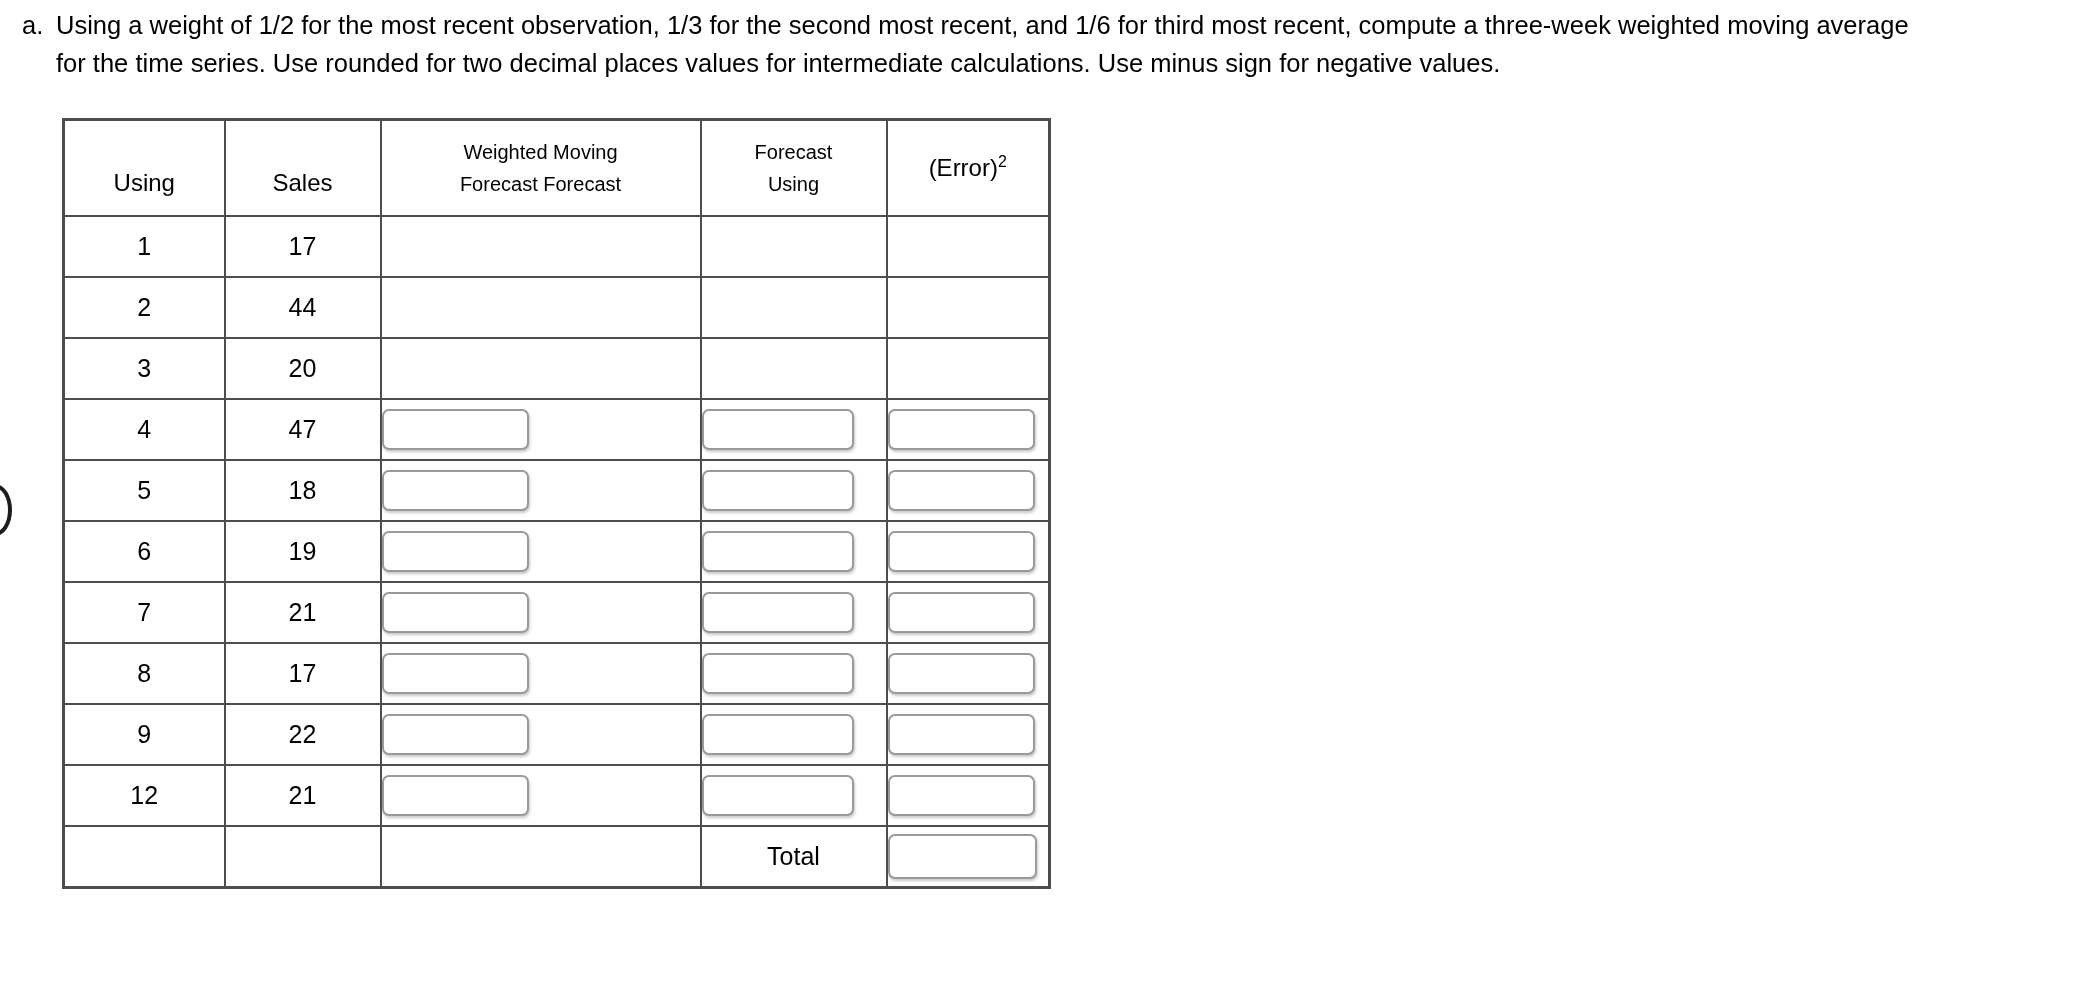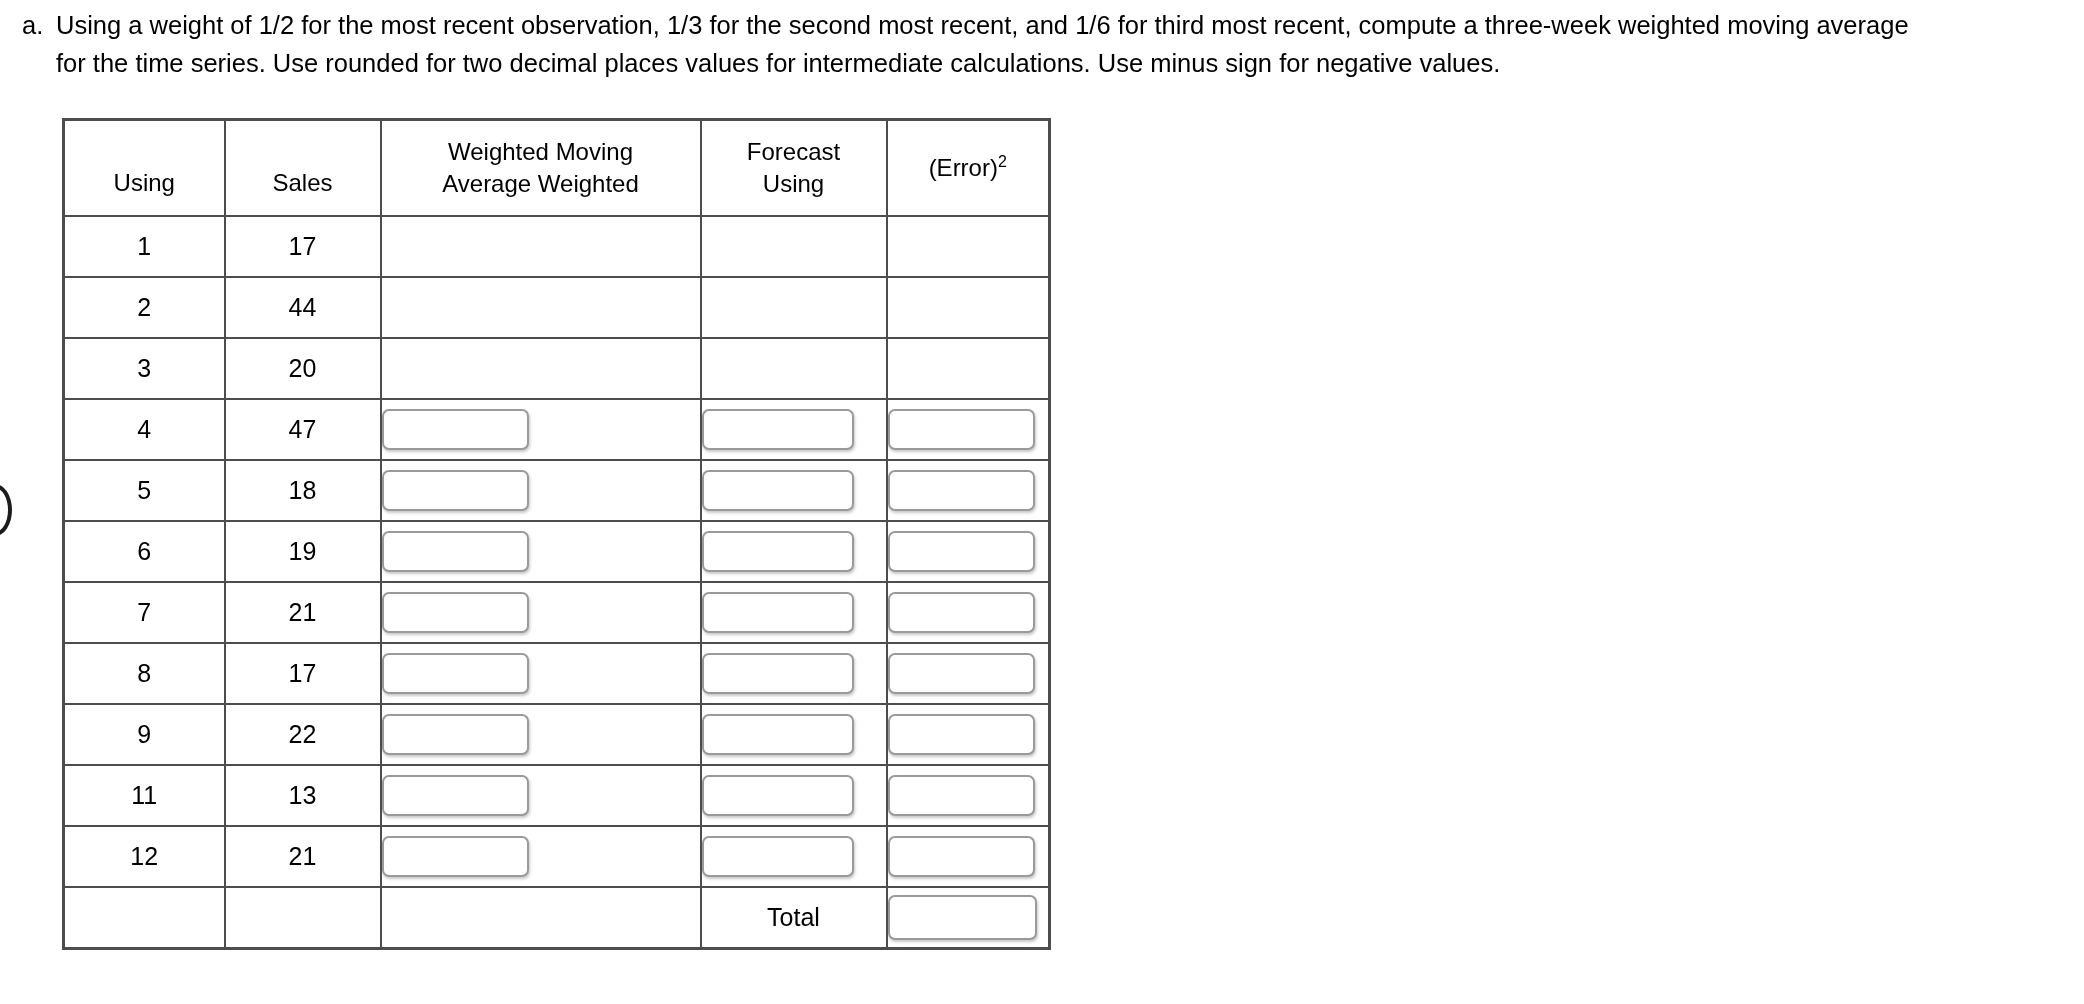--- a/index.html
+++ b/index.html
@@ -80,21 +80,21 @@
   }
   .col-week  { width: 161px; }
   .col-sales { width: 156px; }
   .col-wma   { width: 320px; }
   .col-err   { width: 186px; }
   .col-sq    { width: 163px; }
 
   thead th {
     height: 94px;
     font-weight: bold;
-    font-size: 24px;
+    font-size: 20px;
     line-height: 32px;
   }
   thead th .hdr-l1 { display: block; }
   thead th .hdr-l2 { display: block; }
   thead th.single  { font-size: 24px; }
   thead th.single.bottom-align {
     vertical-align: middle;
     padding-top: 30px;
     box-sizing: border-box;
   }
@@ -167,21 +167,21 @@
     <thead>
       <tr>
         <th class="single bottom-align">
           <span>Using</span>
         </th>
         <th class="single bottom-align">
           <span>Sales</span>
         </th>
         <th>
           <span class="hdr-l1">Weighted Moving</span>
-          <span class="hdr-l2">Average Weighted</span>
+          <span class="hdr-l2">Forecast Forecast</span>
         </th>
         <th>
           <span class="hdr-l1">Forecast</span>
           <span class="hdr-l2">Using</span>
         </th>
         <th class="single">
           <span>(Error)</span><span class="sup">2</span>
         </th>
       </tr>
     </thead>
@@ -268,33 +268,20 @@
           <td class="cell-pad-left">
             <input type="text" class="ans ans-err" value="" style="">
           </td>
           <td class="cell-pad-left">
             <input type="text" class="ans ans-sq" value="" style="">
           </td>
         </tr>
         <tr>
           <td class="num">9</td>
           <td class="num">22</td>
-          <td class="cell-pad-wma">
-            <input type="text" class="ans ans-wma" value="" style="">
-          </td>
-          <td class="cell-pad-left">
-            <input type="text" class="ans ans-err" value="" style="">
-          </td>
-          <td class="cell-pad-left">
-            <input type="text" class="ans ans-sq" value="" style="">
-          </td>
-        </tr>
-        <tr>
-          <td class="num">11</td>
-          <td class="num">13</td>
           <td class="cell-pad-wma">
             <input type="text" class="ans ans-wma" value="" style="">
           </td>
           <td class="cell-pad-left">
             <input type="text" class="ans ans-err" value="" style="">
           </td>
           <td class="cell-pad-left">
             <input type="text" class="ans ans-sq" value="" style="">
           </td>
         </tr>

